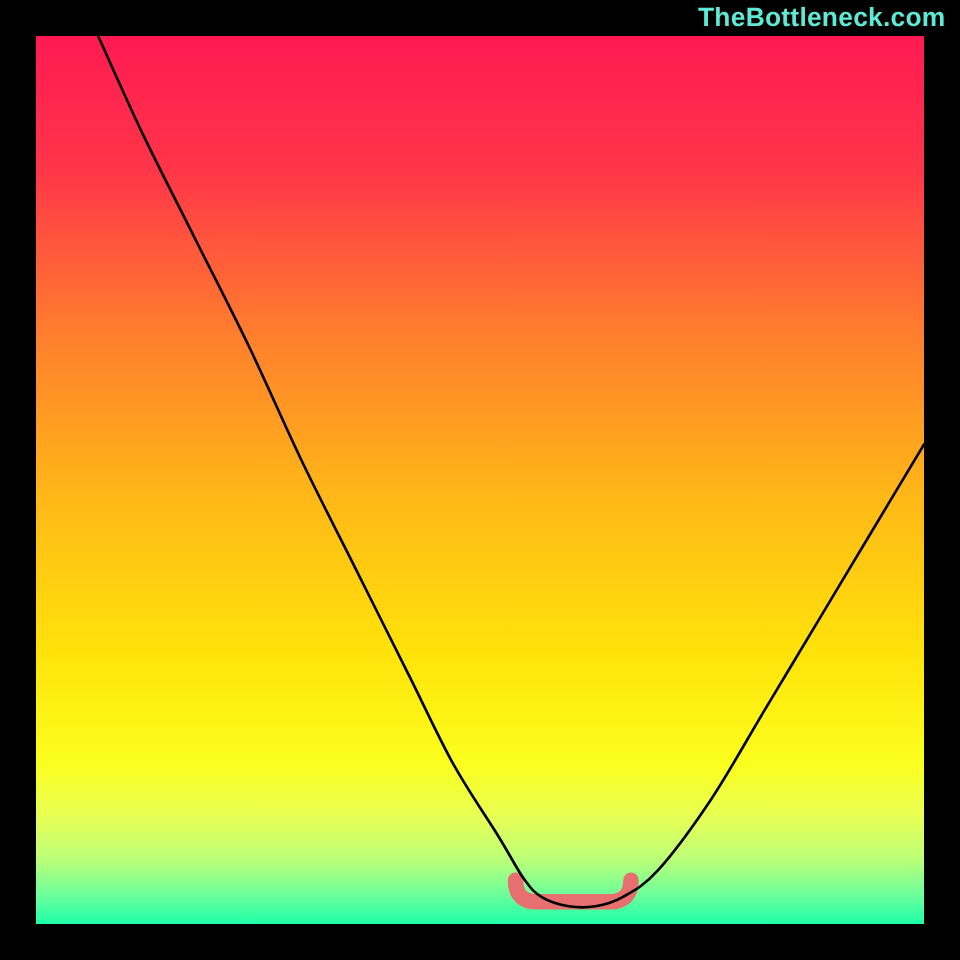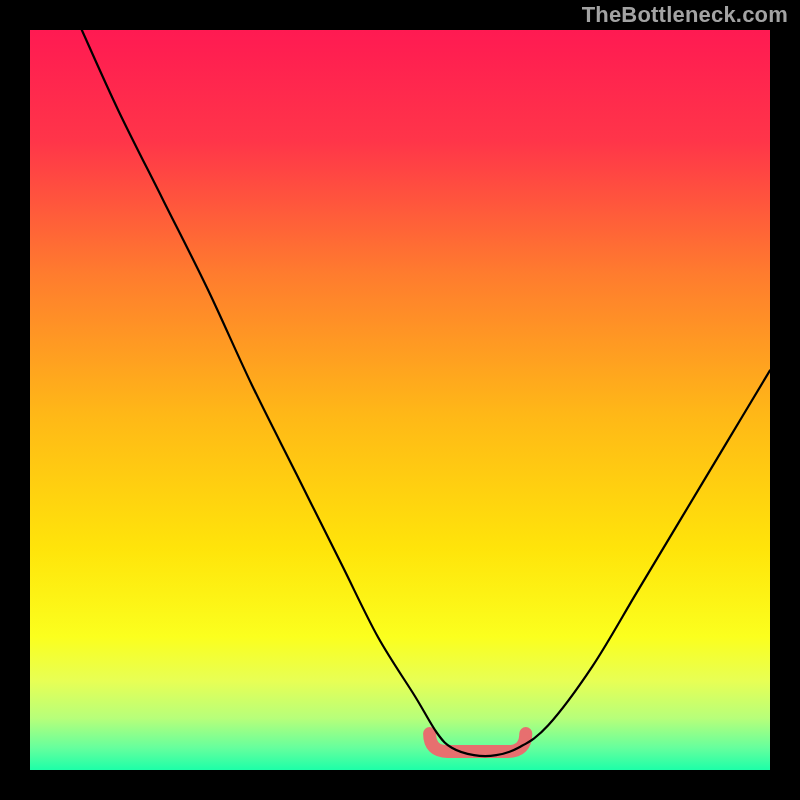--- a/index.html
+++ b/index.html
@@ -16,21 +16,21 @@
     left: 0;
     top: 0;
     width: 800px;
     height: 800px;
     background: #000;
   }
   .watermark {
     position: absolute;
     top: 2px;
     right: 12px;
-    color: #a3a3a3;
+    color: #5eead4;
     font-size: 22px;
     font-weight: 600;
     letter-spacing: 0.2px;
     user-select: none;
   }
   .plot {
     position: absolute;
     left: 30px;
     top: 30px;
     width: 740px;

